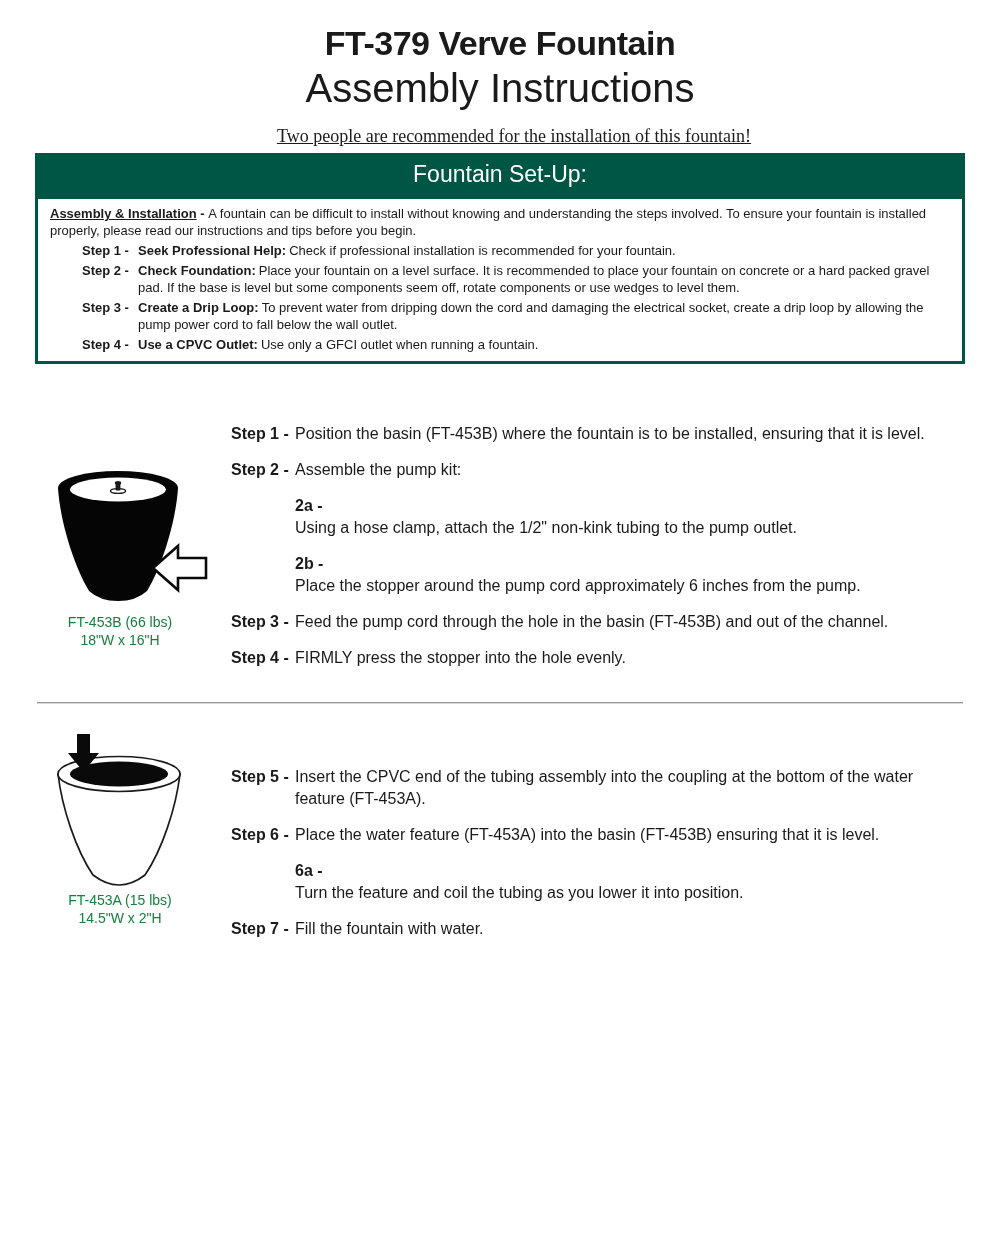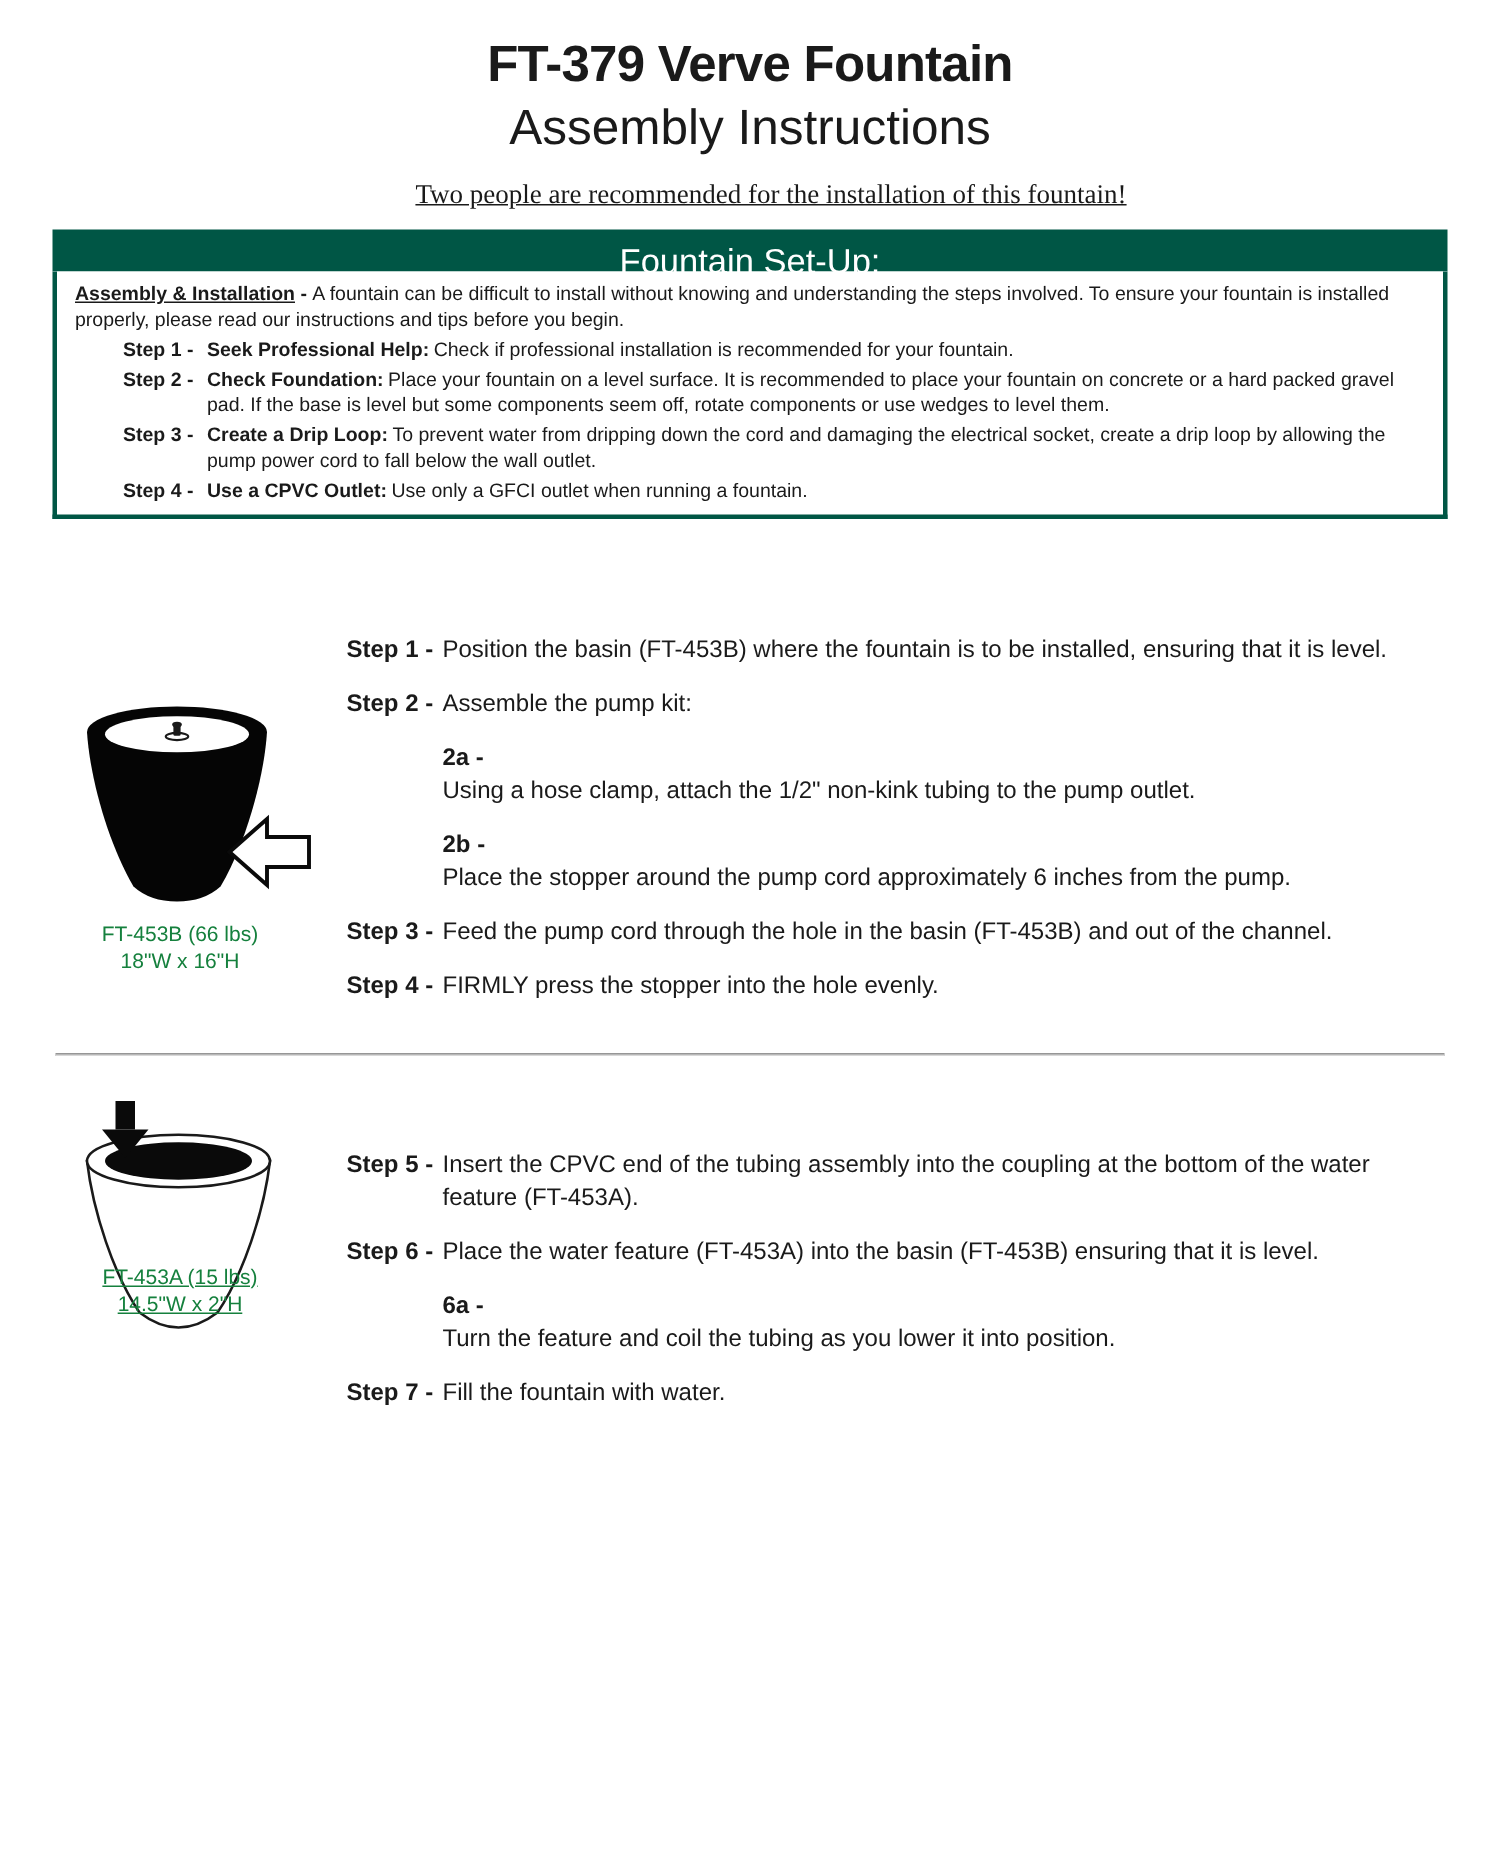--- a/index.html
+++ b/index.html
@@ -6,30 +6,30 @@
   html,body { background:#ffffff; }
   body { font-family:"Liberation Sans", sans-serif; color:#1a1a1a; }
   .page {
     position:relative; width:1000px; height:1250px; background:#fff;
     margin:0 auto; overflow:hidden;
   }
 
   
   .header { position:absolute; top:24px; left:0; width:1000px; text-align:center; }
   .title { font-size:34px; font-weight:bold; letter-spacing:-0.5px; }
-  .subtitle { font-size:33px; font-weight:normal; margin-top:3px; }
+  .subtitle { font-size:40px; font-weight:normal; margin-top:3px; }
   .notice {
     font-family:"Liberation Serif", serif;
     font-size:18px; font-weight:normal; text-decoration:underline; margin-top:15px;padding-left:28px;
   }
 
   
   .setup-box { position:absolute; left:35px; top:153px; width:930px; }
   .setup-header {
-    background:#005645; color:#ffffff; height:28px; line-height:43px;
+    background:#005645; color:#ffffff; height:46px; line-height:43px;
     text-align:center; font-size:23px; font-weight:normal;
   }
   .setup-body {
     border:3px solid #005645; border-top:none; background:#fff;
     padding:6px 12px 8px 12px; font-size:13px; line-height:17px; min-height:155px;
   }
   .bintro .lead { font-weight:bold; text-decoration:underline; }
   .bintro .dash { font-weight:bold; }
   .bstep { display:flex; margin:3px 0 0 32px; }
   .blabel { flex:0 0 56px; font-weight:bold; }
@@ -54,21 +54,21 @@
     position:absolute; left:37px; top:702px; width:926px; height:2px;
     background:#969696; border-bottom:1px solid #d8d8d8;
   }
 
   
   .fig1 { position:absolute; left:30px; top:450px; width:200px; height:160px; }
   .fig2 { position:absolute; left:30px; top:728px; width:200px; height:162px; }
   .fig-label { position:absolute; width:170px; left:35px; text-align:center;
                font-size:14px; line-height:18px; color:#15803d; }
   .fig-label-1 { top:613px; }
-  .fig-label-2 { top:842px;text-decoration:underline; }
+  .fig-label-2 { top:891px; }
 </style>
 </head>
 <body>
 
 <div class="page">
 
   <div class="header">
     <div class="title">FT-379 Verve Fountain</div>
     <div class="subtitle">Assembly Instructions</div>
     <div class="notice">Two people are recommended for the installation of this fountain!</div>

